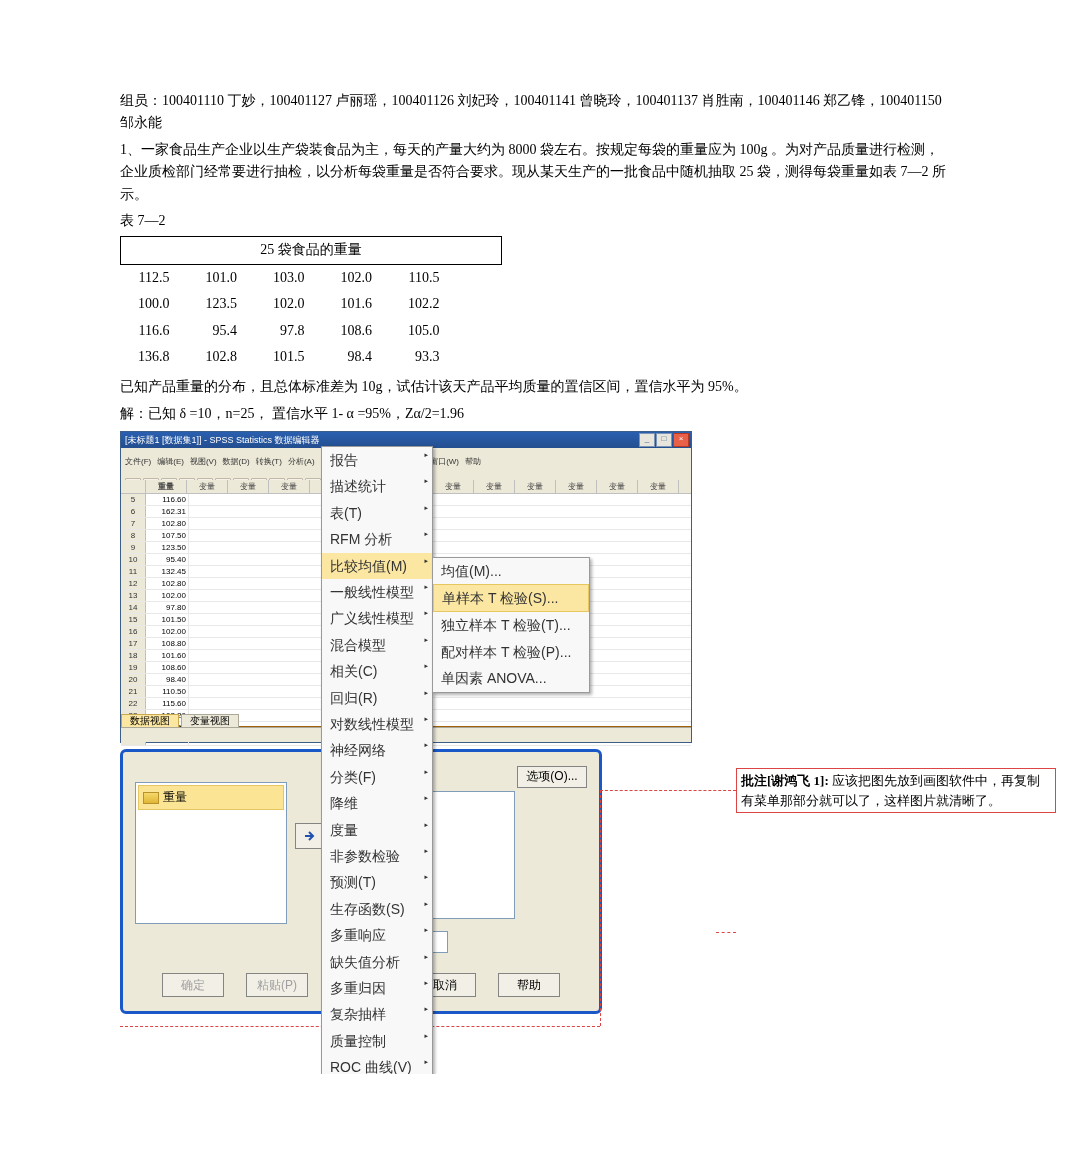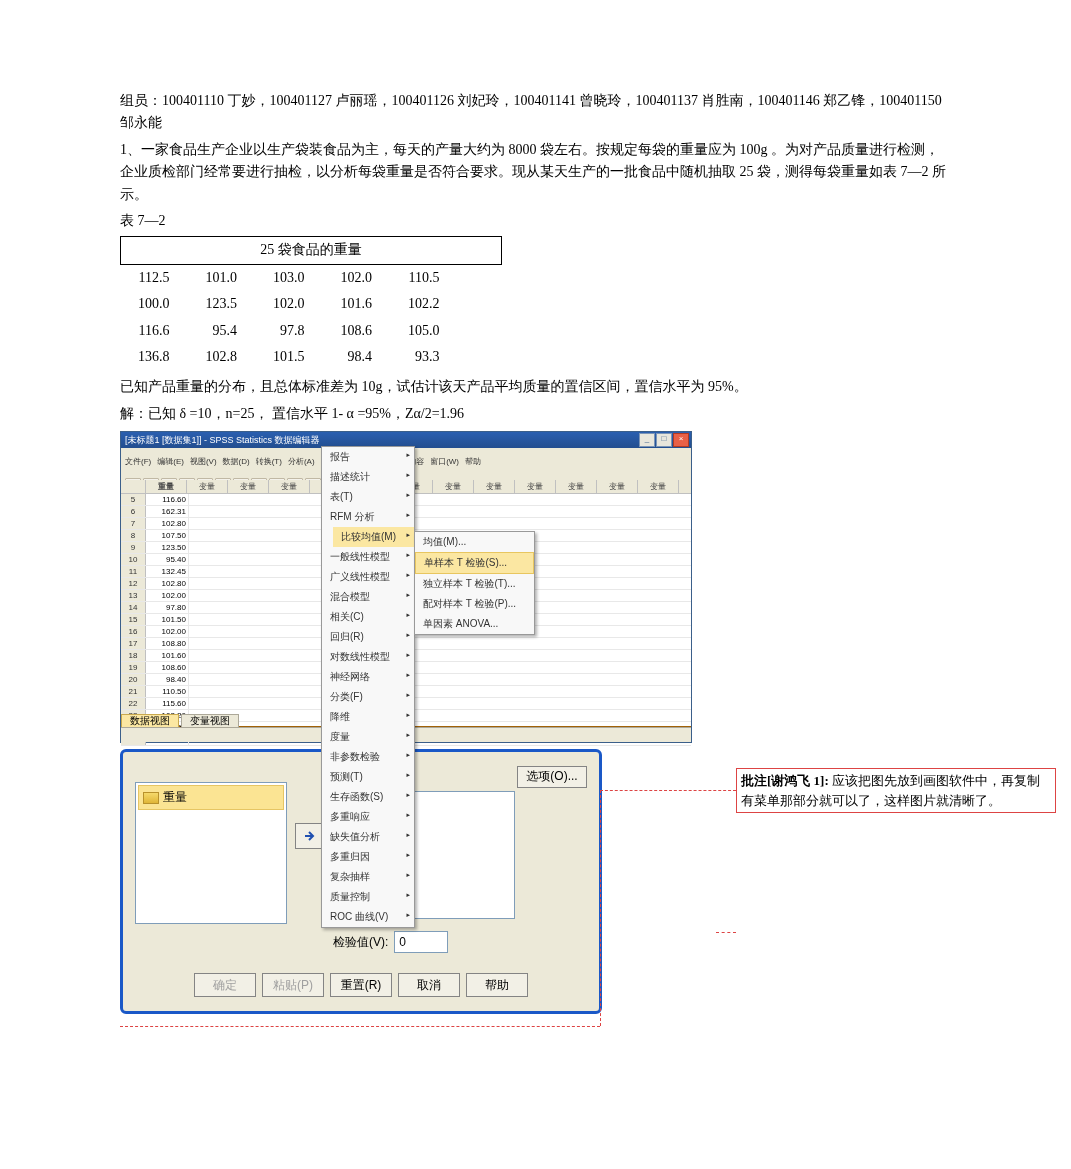--- a/index.html
+++ b/index.html
@@ -30,21 +30,21 @@
     .spss-toolbar { background: #ece9d8; height: 16px; border-bottom: 1px solid #aca899; display: flex; align-items: center; padding-left: 4px; gap: 2px; }
     .tbicon { width: 14px; height: 14px; background: #f4f2eb; border: 1px solid #c0b8a4; border-radius: 1px; display: inline-block; }
     .spss-sheet { position: absolute; top: 48px; left: 0; right: 0; bottom: 16px; background: white; font-size: 8px; }
     .hdr-row { display: flex; background: #ece9d8; border-bottom: 1px solid #c0c0c0; height: 13px; }
     .hdr-cell { width: 40px; border-right: 1px solid #c0c0c0; text-align: center; font-size: 8px; color: #444; line-height: 13px; }
     .hdr-cell.row-h { width: 24px; background: #ece9d8; }
     .hdr-cell.var { font-weight: bold; }
     .data-row { display: flex; height: 11px; border-bottom: 1px solid #e8e8e8; }
     .row-hdr { width: 24px; background: #ece9d8; border-right: 1px solid #c0c0c0; text-align: center; font-size: 8px; color: #333; }
     .val-cell { width: 40px; border-right: 1px solid #e8e8e8; text-align: right; padding-right: 2px; font-size: 8px; }
-    .spss-menu-dd { position: absolute; top: 14px; left: 200px; background: #f8f8f8; border: 1px solid #999; font-size: 10px; box-shadow: 2px 2px 3px rgba(0,0,0,0.3); z-index: 5; }
+    .spss-menu-dd { position: absolute; top: 14px; left: 200px; background: #f8f8f8; border: 1px solid #999; font-size: 14px; box-shadow: 2px 2px 3px rgba(0,0,0,0.3); z-index: 5; }
     .spss-menu-dd .mi { padding: 2px 18px 2px 8px; white-space: nowrap; color: #333; position: relative; }
     .spss-menu-dd .mi.arrow::after { content: "▸"; position: absolute; right: 4px; font-size: 7px; }
     .spss-submenu { position: absolute; top: 4px; left: 100%; background: #f8f8f8; border: 1px solid #999; box-shadow: 2px 2px 3px rgba(0,0,0,0.3); }
     .spss-submenu .mi.hl { background: #fbe7a2; border: 1px solid #e8c65f; margin: 0; }
     .spss-status { position: absolute; bottom: 0; left: 0; right: 0; height: 14px; background: #ece9d8; border-top: 1px solid #aca899; font-size: 8px; display: flex; justify-content: flex-end; align-items: center; padding-right: 4px; color: #666; }
     .spss-tabs { position: absolute; bottom: 14px; left: 0; height: 14px; display: flex; font-size: 10px; }
     .spss-tab { background: #fbe7a2; border: 1px solid #c9a94e; padding: 0 8px; line-height: 12px; margin-right: 2px; }
     .spss-tab.inactive { background: #ece9d8; border: 1px solid #aca899; }
     .win-controls { position: absolute; right: 2px; top: 1px; display: flex; gap: 1px; }
     .win-btn { width: 14px; height: 12px; background: #e8e6dc; border: 1px solid #7b94b5; font-size: 8px; text-align: center; line-height: 10px; color: #3b5f8a; }
@@ -75,21 +75,21 @@
     .listbox .sel { background: #fbe493; border: 1px solid #e6c563; margin: 2px; padding: 2px 4px; font-size: 12px; display: flex; align-items: center; gap: 4px; }
     .ruler-icon { width: 14px; height: 10px; background: linear-gradient(to bottom, #f5d96a, #e0b637); border: 1px solid #b8912b; position: relative; display: inline-block; }
     .move-btn-col { display: flex; flex-direction: column; justify-content: center; height: 140px; }
     .move-btn { width: 28px; height: 24px; background: #f2f0e6; border: 1px solid #848484; display: flex; align-items: center; justify-content: center; font-size: 14px; color: #2050b0; }
     .right-col { display: flex; flex-direction: column; gap: 4px; }
     .label-sm { font-size: 12px; margin-bottom: 2px; }
     .testvar-box { width: 180px; height: 126px; background: white; border: 1px solid #7f9db9; }
     .option-btn { width: 70px; height: 22px; background: #f2f0e6; border: 1px solid #848484; font-size: 12px; }
     .testval-row { display: flex; align-items: center; gap: 6px; margin-top: 8px; font-size: 12px; }
     .testval-input { width: 44px; height: 18px; border: 1px solid #7f9db9; background: white; padding: 1px 4px; font-size: 12px; }
-    .dlg-buttons { display: flex; justify-content: center; gap: 6px; padding: 8px 0 14px 0; }
+    .dlg-buttons { display: flex; justify-content: center; gap: 22px; padding: 8px 0 14px 0; }
     .dlg-btn { width: 62px; height: 24px; background: #f2f0e6; border: 1px solid #848484; font-size: 12px; }
     .dlg-btn.disabled { color: #a0a0a0; }
     .comment-connector { position: absolute; border-top: 1px dashed #d44; }
     .comment-box { position: absolute; border: 1px solid #d44; font-size: 13px; padding: 2px 4px; line-height: 1.5; width: 310px; }
     .comment-label { font-weight: bold; }
     .page-wrap { position: relative; }
   </style>
 </head>
 <body>
 
@@ -273,21 +273,21 @@
             <div class="row-hdr">25</div>
             <div class="val-cell">93.30</div>
           </div>
         </div>
     </div>
     <div class="spss-menu-dd" id="spss-dd">
         <div class="mi arrow">报告</div>
         <div class="mi arrow">描述统计</div>
         <div class="mi arrow">表(T)</div>
         <div class="mi arrow">RFM 分析</div>
-        <div class="mi arrow" style="background: rgb(251, 231, 162); margin-left: 11px;">比较均值(M)<div class="spss-submenu">
+        <div class="mi arrow" style="background: rgb(251, 231, 162);">比较均值(M)<div class="spss-submenu">
             <div class="mi">均值(M)...</div>
             <div class="mi hl">单样本 T 检验(S)...</div>
             <div class="mi">独立样本 T 检验(T)...</div>
             <div class="mi">配对样本 T 检验(P)...</div>
             <div class="mi">单因素 ANOVA...</div>
           </div></div>
         <div class="mi arrow">一般线性模型</div>
         <div class="mi arrow">广义线性模型</div>
         <div class="mi arrow">混合模型</div>
         <div class="mi arrow">相关(C)</div>

